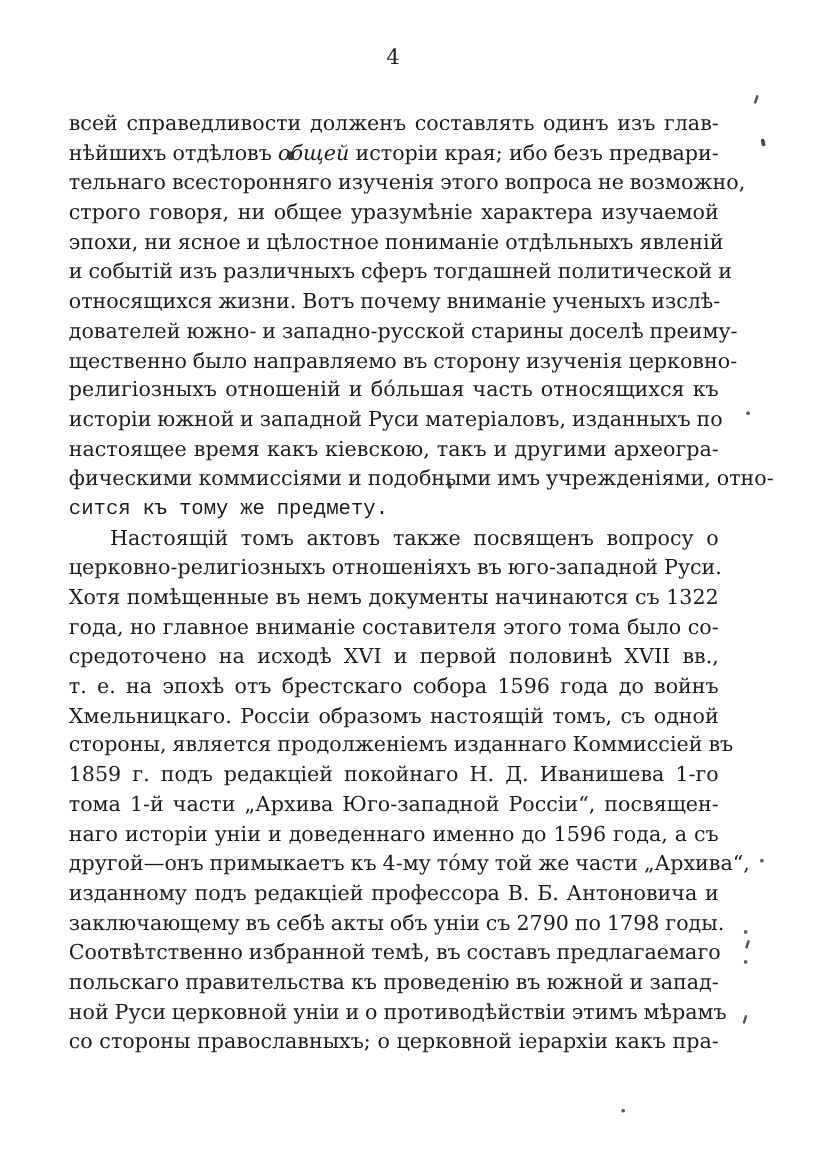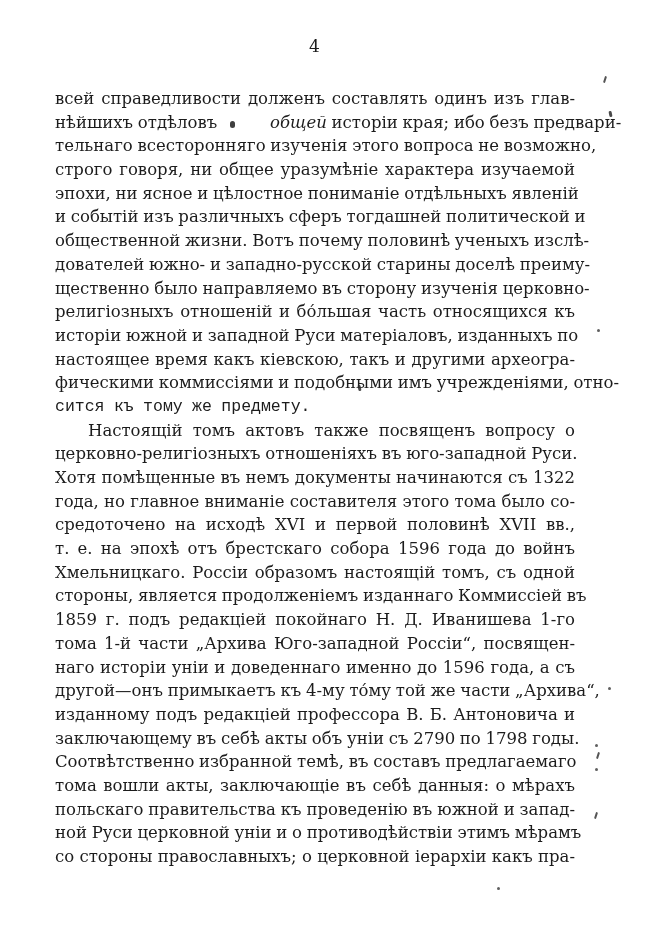--- a/index.html
+++ b/index.html
@@ -43,21 +43,20 @@
   }
   .line.flush {
     text-align-last: left;
     font-family: Liberation Mono, monospace;
   }
   .line.indent {
     padding-left: 33px;
   }
   .it {
     font-style: italic;
-    margin-left: 48px;
   }
   .speck {
     position: absolute;
     background: #2a2a2a;
     border-radius: 50%;
   }
   .speck.s-dot   { width: 3px; height: 3px; opacity: .75; }
   .speck.s-tick  { width: 2px; height: 7px; border-radius: 1px; transform: rotate(18deg); opacity: .8; }
   .speck.s-comma { width: 3px; height: 6px; border-radius: 2px; transform: rotate(-12deg); opacity: .85; }
   .speck.s-smudge{ width: 5px; height: 7px; border-radius: 3px; opacity: .9; }
@@ -68,21 +67,21 @@
 <div id="page">
   <div id="page-number">4</div>
 
   <div id="page-text">
       <div class="line"><span>всей справедливости долженъ составлять одинъ изъ глав-</span></div>
       <div class="line"><span>нѣйшихъ отдѣловъ </span><span class="it">общей</span><span> исторіи края; ибо безъ предвари-</span></div>
       <div class="line"><span>тельнаго всесторонняго изученія этого вопроса не возможно,</span></div>
       <div class="line"><span>строго говоря, ни общее уразумѣніе характера изучаемой</span></div>
       <div class="line"><span>эпохи, ни ясное и цѣлостное пониманіе отдѣльныхъ явленій</span></div>
       <div class="line"><span>и событій изъ различныхъ сферъ тогдашней политической и</span></div>
-      <div class="line"><span>общественной жизни. Вотъ почему половинѣ ученыхъ изслѣ-</span></div>
+      <div class="line"><span>относящихся жизни. Вотъ почему вниманіе ученыхъ изслѣ-</span></div>
       <div class="line"><span>дователей южно- и западно-русской старины доселѣ преиму-</span></div>
       <div class="line"><span>щественно было направляемо въ сторону изученія церковно-</span></div>
       <div class="line"><span>религіозныхъ отношеній и бо́льшая часть относящихся къ</span></div>
       <div class="line"><span>исторіи южной и западной Руси матеріаловъ, изданныхъ по</span></div>
       <div class="line"><span>настоящее время какъ кіевскою, такъ и другими археогра-</span></div>
       <div class="line"><span>фическими коммиссіями и подобными имъ учрежденіями, отно-</span></div>
       <div class="line flush"><span>сится къ тому же предмету.</span></div>
       <div class="line indent"><span>Настоящій томъ актовъ также посвященъ вопросу о</span></div>
       <div class="line"><span>церковно-религіозныхъ отношеніяхъ въ юго-западной Руси.</span></div>
       <div class="line"><span>Хотя помѣщенные въ немъ документы начинаются съ 1322</span></div>
@@ -91,21 +90,20 @@
       <div class="line"><span>т. е. на эпохѣ отъ брестскаго собора 1596 года до войнъ</span></div>
       <div class="line"><span>Хмельницкаго. Россіи образомъ настоящій томъ, съ одной</span></div>
       <div class="line"><span>стороны, является продолженіемъ изданнаго Коммиссіей въ</span></div>
       <div class="line"><span>1859 г. подъ редакціей покойнаго Н. Д. Иванишева 1-го</span></div>
       <div class="line"><span>тома 1-й части „Архива Юго-западной Россіи“, посвящен-</span></div>
       <div class="line"><span>наго исторіи уніи и доведеннаго именно до 1596 года, а съ</span></div>
       <div class="line"><span>другой—онъ примыкаетъ къ 4-му то́му той же части „Архива“,</span></div>
       <div class="line"><span>изданному подъ редакціей профессора В. Б. Антоновича и</span></div>
       <div class="line"><span>заключающему въ себѣ акты объ уніи съ 2790 по 1798 годы.</span></div>
       <div class="line"><span>Соотвѣтственно избранной темѣ, въ составъ предлагаемаго</span></div>
-      <div class="line"><span>тома вошли акты, заключающіе въ себѣ данныя: о мѣрахъ</span></div>
       <div class="line"><span>польскаго правительства къ проведенію въ южной и запад-</span></div>
       <div class="line"><span>ной Руси церковной уніи и о противодѣйствіи этимъ мѣрамъ</span></div>
       <div class="line"><span>со стороны православныхъ; о церковной іерархіи какъ пра-</span></div>
     </div>
 
   <span class="speck s-tick" style="left:604px; top:76px;"></span>
   <span class="speck s-comma" style="left:609px; top:111px;"></span>
   <span class="speck s-smudge" style="left:230px; top:121px;"></span>
   <span class="speck s-dot" style="left:597px; top:329px;"></span>
   <span class="speck s-comma" style="left:358px; top:385px;"></span>

